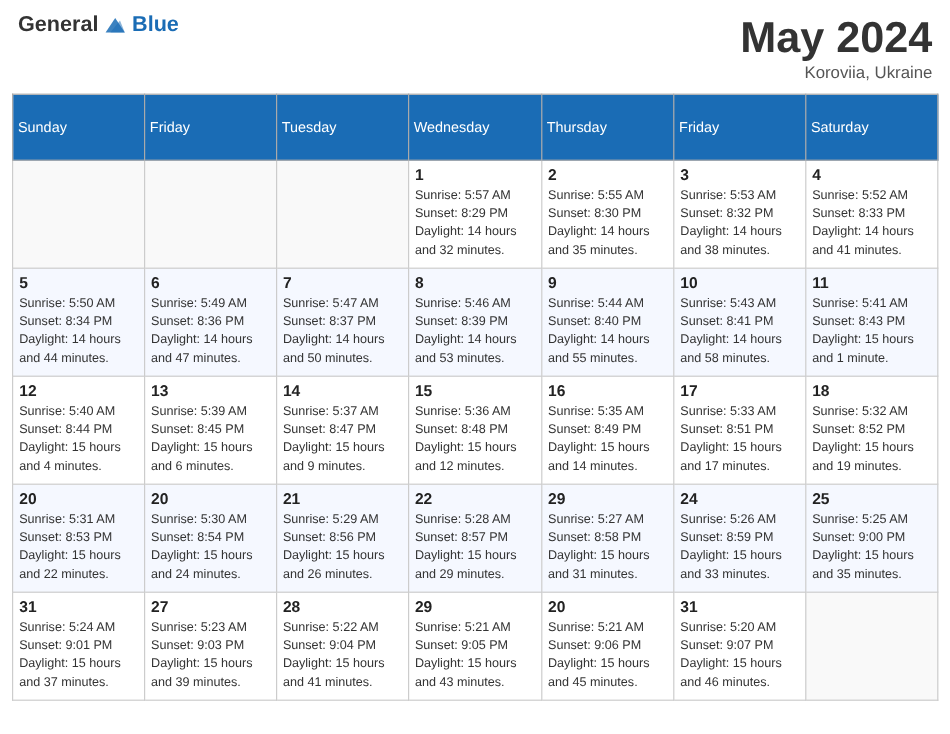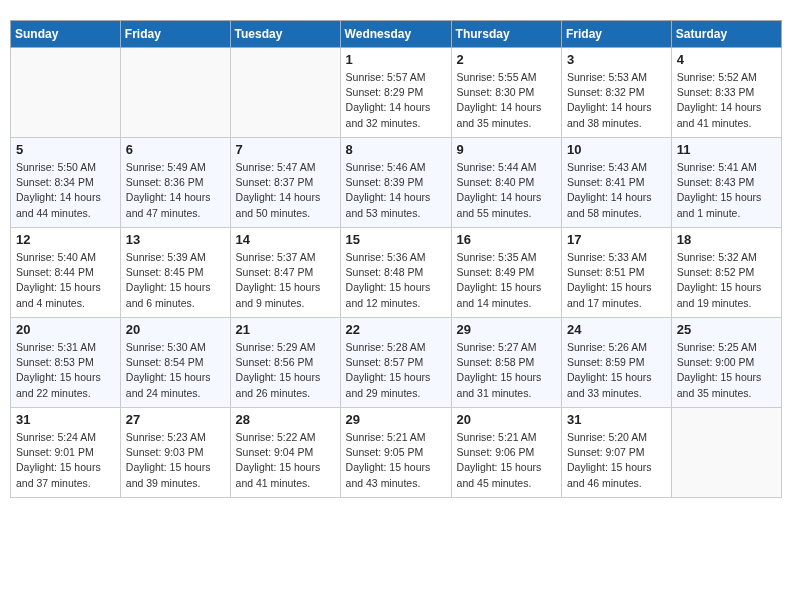--- a/index.html
+++ b/index.html
@@ -50,24 +50,24 @@
       color: #555;
     }
     .calendar {
       width: 100%;
       border-collapse: collapse;
       font-size: 11px;
     }
     .calendar th {
       background-color: #1a6cb5;
       color: #fff;
-      padding: 6px 4px;
+      padding: 20px 4px;
       text-align: left;
       font-size: 12px;
-      font-weight: bold;
+      font-weight: normal;
       border: 1px solid #aaa;
       margin-left: 34px;
     }
     .calendar td {
       border: 1px solid #ccc;
       vertical-align: top;
       padding: 4px 5px;
       height: 90px;
       width: 113px;
       background: #fff;
@@ -90,20 +90,33 @@
       background: #f5f8ff;
     }
     tr:nth-child(even) td.empty {
       background: #f0f0f0;
     }
   </style>
 </head>
 <body>
 
 <div class="header">
+  <div class="logo">
+    <span class="logo-text-general">General</span>
+    <svg class="logo-icon" viewBox="0 0 20 20" xmlns="http://www.w3.org/2000/svg">
+      <polygon points="2,16 10,4 18,16" fill="#1a6cb5" opacity="0.85"></polygon>
+      <polygon points="6,16 14,6 18,16" fill="#1a6cb5" opacity="0.5"></polygon>
+    </svg>
+    <br>
+    <span class="logo-text-blue">Blue</span>
+  </div>
+  <div class="title-block">
+    <div class="title-month">May 2024</div>
+    <div class="title-location">Koroviia, Ukraine</div>
+  </div>
 </div>
 
 <table class="calendar">
   <thead>
     <tr>
     <th>Sunday</th>
         <th>Friday</th>
         <th>Tuesday</th>
         <th>Wednesday</th>
         <th>Thursday</th>

